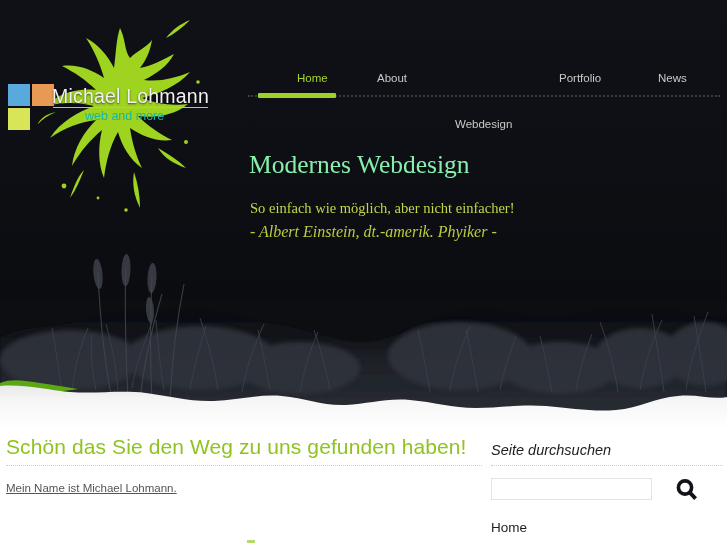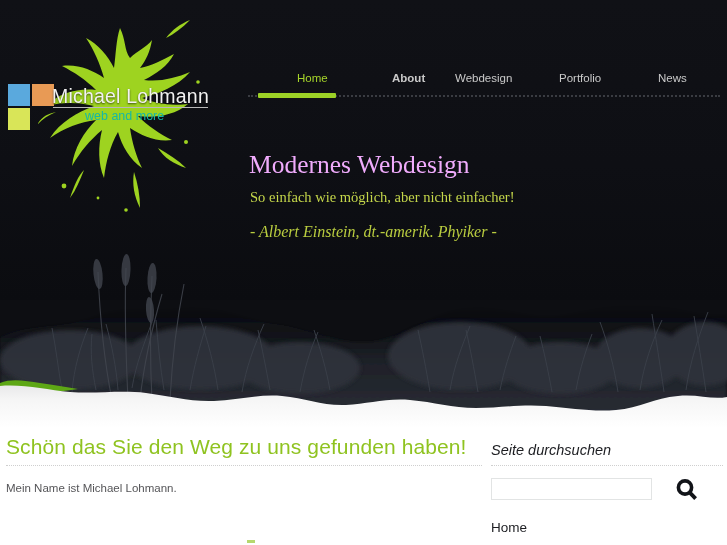--- a/index.html
+++ b/index.html
@@ -135,28 +135,28 @@
     border-radius: 1px;
   }
 
   
   .hero-title {
     position: absolute;
     left: 249px;
     top: 150px;
     font-family: "Liberation Serif", serif;
     font-size: 25.5px;
-    color: #f0abfc;
+    color: #86efac;
     white-space: nowrap;
     z-index: 6;
   }
   .hero-quote {
     position: absolute;
     left: 250px;
-    top: 189px;
+    top: 200px;
     font-family: "Liberation Serif", serif;
     font-size: 14.5px;
     color: #c4d64a;
     white-space: nowrap;
     z-index: 6;
   }
   .hero-author {
     position: absolute;
     left: 250px;
     top: 223px;
@@ -209,21 +209,21 @@
     border-top: 1px dotted #cfcfcf;
   }
   .main-para {
     margin: 0;
     padding-top: 13px;
     font-size: 11.5px;
     line-height: 17px;
     color: #555558;
     text-align: justify;
   }
-  .main-para .nb { display: block; text-align: left; }
+  .main-para .nb { display: block; text-align: left; text-decoration: underline; }
 
   .col-side {
     position: absolute;
     left: 491px;
     top: 0;
     width: 232px;
   }
   .side-heading {
     margin: 0;
     padding: 14px 0 0 0;
@@ -408,22 +408,22 @@
       <span class="sq sq-yellow"></span>
     </div>
 
     <div class="logo-name">Michael Lohmann</div>
     <div class="logo-rule"></div>
     <div class="logo-tag">web and more</div>
   </div>
 
   <div class="nav" id="nav-root">
       <span class="nav-item active" style="left: 49px;">Home</span>
-      <span class="nav-item" style="left: 144px; font-weight: bold;">About</span>
-      <span class="nav-item" style="left: 207px;">Webdesign</span>
+      <span class="nav-item" style="left: 129px;">About</span>
+      <span class="nav-item" style="left: 207px; margin-top: 46px;">Webdesign</span>
       <span class="nav-item" style="left: 311px;">Portfolio</span>
       <span class="nav-item" style="left: 410px;">News</span>
     </div>
   <div class="nav-rule"></div>
   <div class="nav-active-bar"></div>
 
   <div class="hero-title">Modernes Webdesign</div>
   <div class="hero-quote">So einfach wie möglich, aber nicht einfacher!</div>
   <div class="hero-author">- Albert Einstein, dt.-amerik. Phyiker -</div>
 </div>

